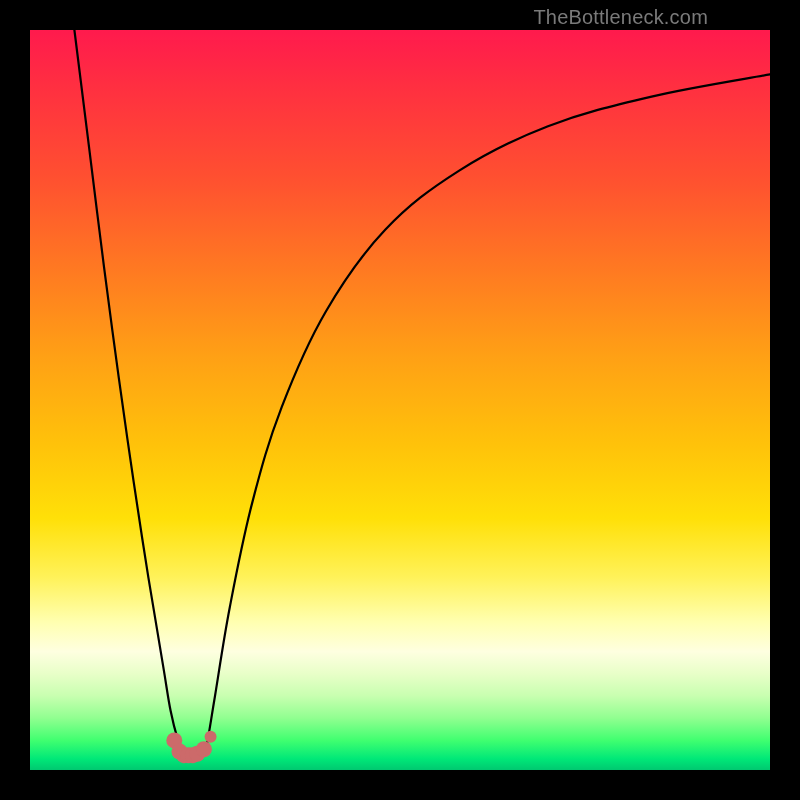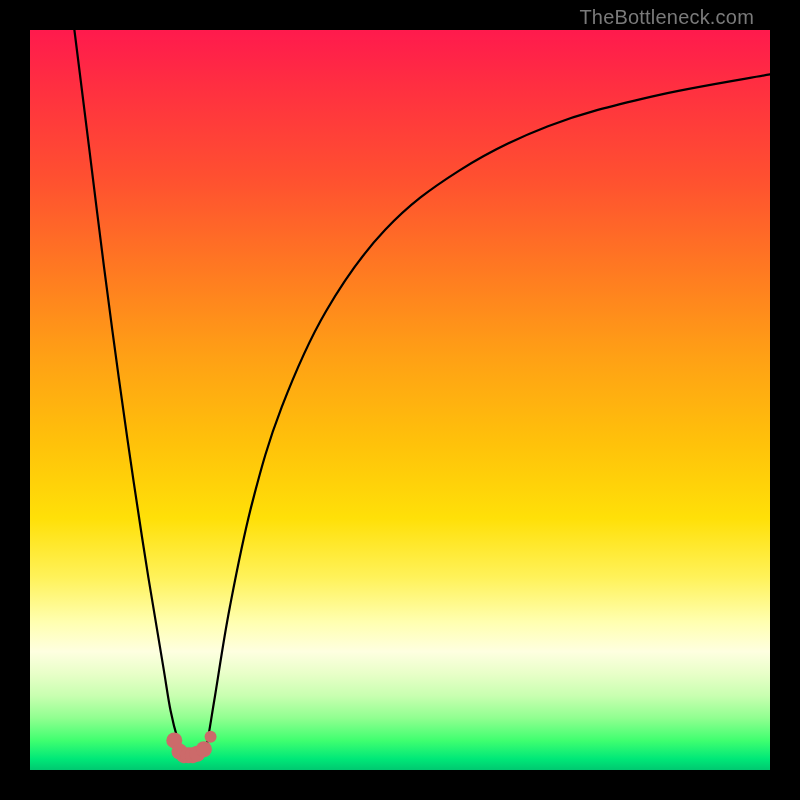--- a/index.html
+++ b/index.html
@@ -11,21 +11,20 @@
     background: #000;
     font-family: Arial, Helvetica, sans-serif;
   }
   .frame {
     position: absolute;
     left: 0;
     top: 0;
     width: 720px;
     height: 800px;
     background: #000;
-    padding-left: 46px;
   }
   .plot {
     position: absolute;
     left: 30px;
     top: 30px;
     width: 740px;
     height: 740px;
     background: linear-gradient(to bottom,
       #ff1a4d 0%,
       #ff3040 8%,

